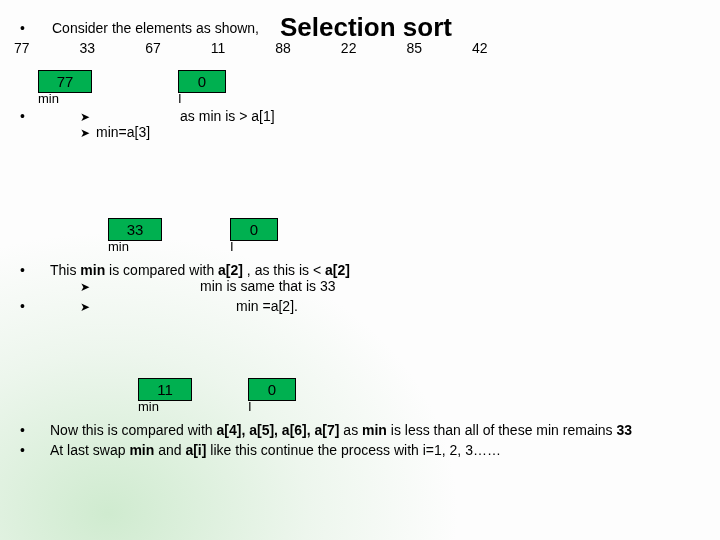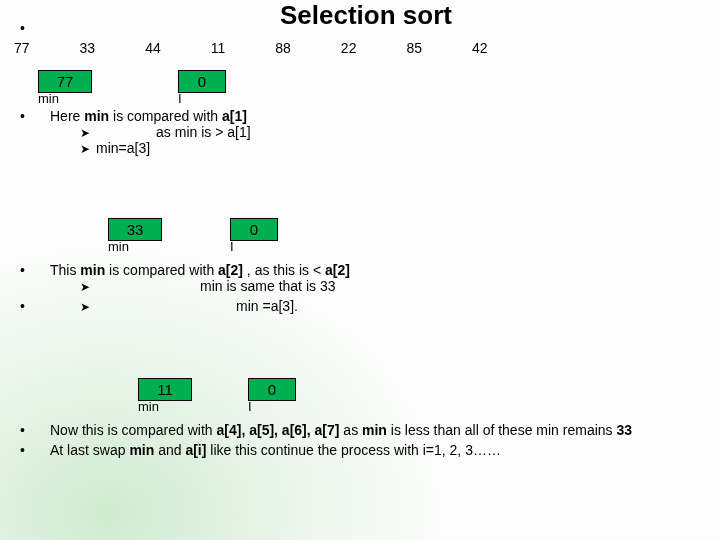--- a/index.html
+++ b/index.html
@@ -9,21 +9,21 @@
     font-family: Arial, sans-serif;
     font-size: 14px;
     color: #000;
     background: radial-gradient(ellipse 500px 400px at 15% 95%, rgba(170,220,170,0.55) 0%, rgba(200,230,200,0.3) 40%, rgba(255,255,255,0) 70%), #fdfdfd;
     position: relative;
     overflow: hidden;
   }
   .title {
     position: absolute;
     left: 280px;
-    top: 0px;
+    top: 12px;
     font-size: 26px;
     font-weight: bold;
     font-family: "Arial Narrow", Arial, sans-serif;
   }
   .intro-bullet { position:absolute; left:20px; top:20px; display:flex; gap:20px; }
   .array-row { position:absolute; left:14px; top:40px; display:flex; gap:50px; font-size:14px; }
   .box {
     display:inline-block;
     min-width:40px;
     padding:2px 6px;
@@ -47,26 +47,27 @@
   .row { display:flex; gap:18px; margin-bottom:4px; align-items:flex-start; }
   .col-txt { flex:1; }
 </style>
 </head>
 <body>
 
 <div class="title">Selection sort</div>
 
 <div class="intro-bullet">
   <span class="bul">•</span>
+  <span>Consider the elements as shown,</span>
 </div>
 
 <div class="array-row">
   <span>77</span>
   <span>33</span>
-  <span>44</span>
+  <span>67</span>
   <span>11</span>
   <span>88</span>
   <span>22</span>
   <span>85</span>
   <span>42</span>
 </div>
 
 <div class="step1-wrap">
   <div class="pair">
     <div>
@@ -74,22 +75,21 @@
       <div class="label-under">min</div>
     </div>
     <div>
       <div class="box" style="min-width:34px">0</div>
       <div class="label-under">I</div>
     </div>
   </div>
   <div class="row" style="margin-left:-18px; margin-top:2px;">
     <span class="bul">•</span>
     <div class="col-txt">
-      <div><span>Here <b>min</b> is compared with <b>a[1]</b></span></div>
-      <div class="indent-block"><span class="arrow"></span><span style="margin-left:60px">as min is &gt; a[1]</span></div>
+      <div class="indent-block"><span class="arrow"></span><span style="margin-left:84px">as min is &gt; a[1]</span></div>
       <div class="indent-block"><span class="arrow"></span><span>min=a[3]</span></div>
     </div>
   </div>
 </div>
 
 <div class="step2-wrap">
   <div class="pair2">
     <div>
       <div class="box">33</div>
       <div class="label-under">min</div>
@@ -105,21 +105,21 @@
   <div class="row">
     <span class="bul">•</span>
     <div class="col-txt">
       <div><span>This <b>min</b> is compared with <b>a[2]</b> , as this is &lt; <b>a[2]</b></span></div>
       <div class="indent-block"><span class="arrow"></span><span style="margin-left:104px">min is same that is 33</span></div>
     </div>
   </div>
   <div class="row">
     <span class="bul">•</span>
     <div class="col-txt">
-      <div class="indent-block"><span class="arrow"></span><span style="margin-left:140px">min =a[3].</span></div>
+      <div class="indent-block"><span class="arrow"></span><span style="margin-left:140px">min =a[2].</span></div>
     </div>
   </div>
 </div>
 
 <div class="step3-wrap">
   <div class="pair3">
     <div>
       <div class="box">11</div>
       <div class="label-under">min</div>
     </div>

